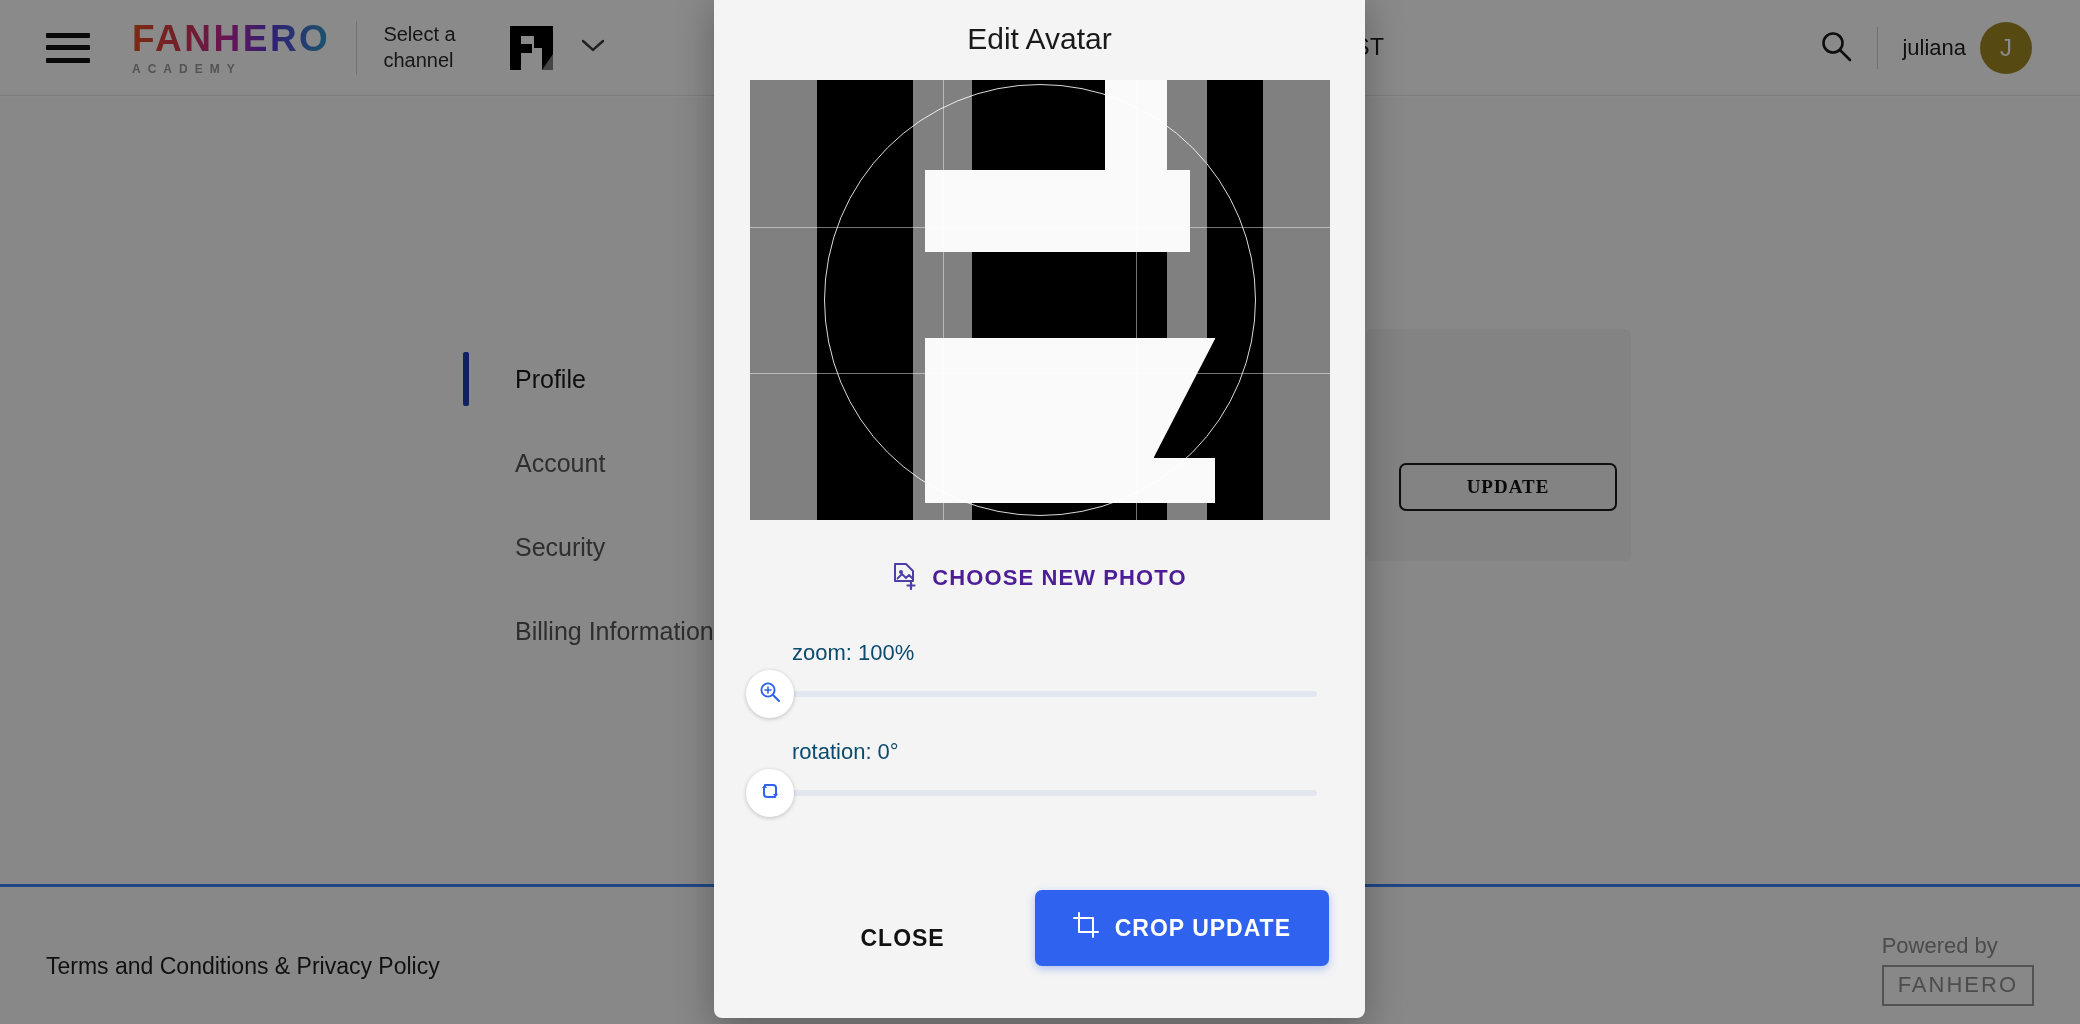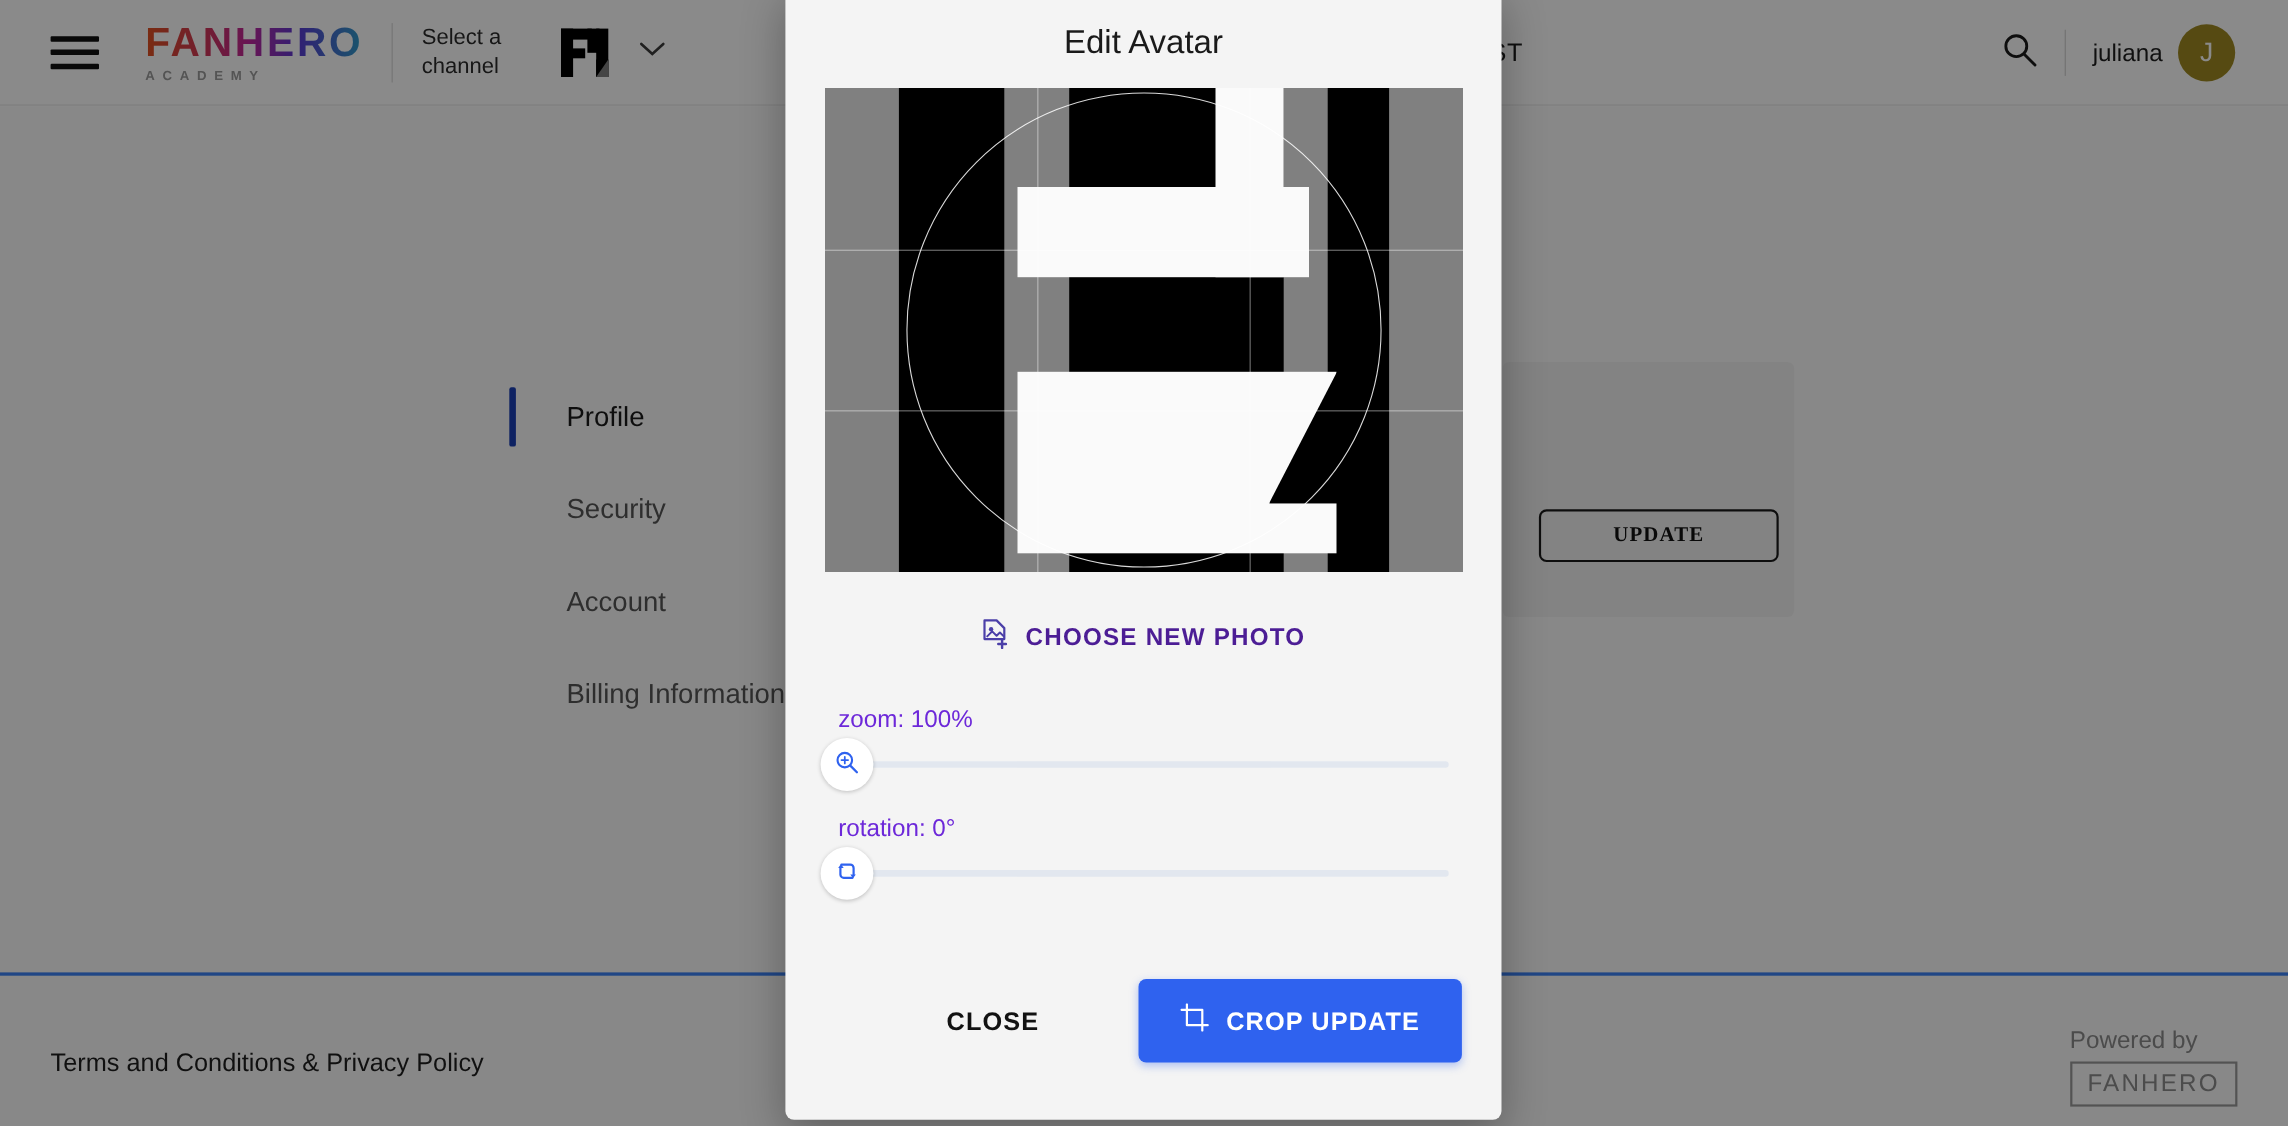--- a/index.html
+++ b/index.html
@@ -152,34 +152,34 @@
 
   .choose-row {
     display: flex; align-items: center; justify-content: center;
     gap: 14px; margin-top: 42px; cursor: pointer;
   }
   .choose-text {
     font-size: 22px; font-weight: 700; letter-spacing: 1.1px; color: #4c1d95;
   }
 
   .slider-block { padding: 0 48px; }
-  .slider-label { font-size: 22px; color: #6d28d9; }
+  .slider-label { font-size: 22px; color: #0c4a6e; margin-left: 30px; }
   .slider-rail {
     position: relative; height: 6px; background: #e2e7ef; border-radius: 3px;
     margin: 25px 0 0 0;
   }
   .slider-thumb {
     position: absolute; left: -16px; top: 50%; transform: translateY(-50%);
     width: 48px; height: 48px; border-radius: 50%; background: #fff;
     box-shadow: 0 1px 4px rgba(0,0,0,.22);
     display: flex; align-items: center; justify-content: center; cursor: pointer;
   }
 
   .modal-actions {
-    margin-top: auto; display: flex; align-items: center; justify-content: flex-end;
+    margin-top: auto; display: flex; align-items: flex-end; justify-content: flex-end;
     gap: 0; padding: 0 36px 52px 36px;
   }
   .close-btn {
     background: transparent; border: none; cursor: pointer;
     font-family: "Liberation Sans", sans-serif;
     font-size: 23px; font-weight: 700; letter-spacing: 1px; color: #121212;
     padding: 14px 30px; margin-right: 60px;
   }
   .crop-btn {
     display: flex; align-items: center; gap: 16px;
@@ -245,24 +245,24 @@
 
   <div class="list-label">LIST</div>
 
   <div class="content">
 
     <div class="nav">
       <div class="nav-item active">
         <span>Profile</span>
       </div>
       <div class="nav-item">
+        <span>Account</span>
+      </div>
+      <div class="nav-item">
         <span>Security</span>
-      </div>
-      <div class="nav-item">
-        <span>Account</span>
       </div>
       <div class="nav-item">
         <span>Billing Information</span>
       </div>
     </div>
 
     <div class="profile-card"></div>
     <button class="update-btn">UPDATE</button>
   </div>
 

